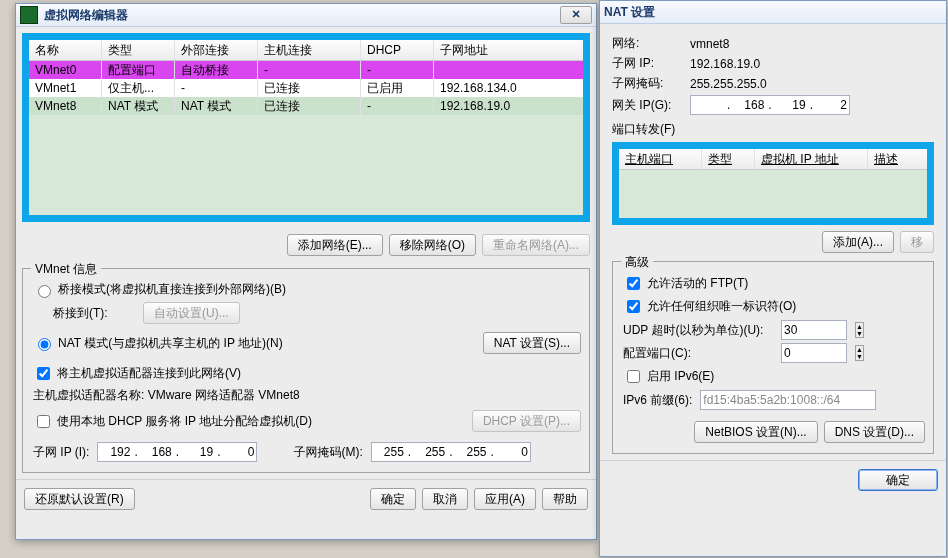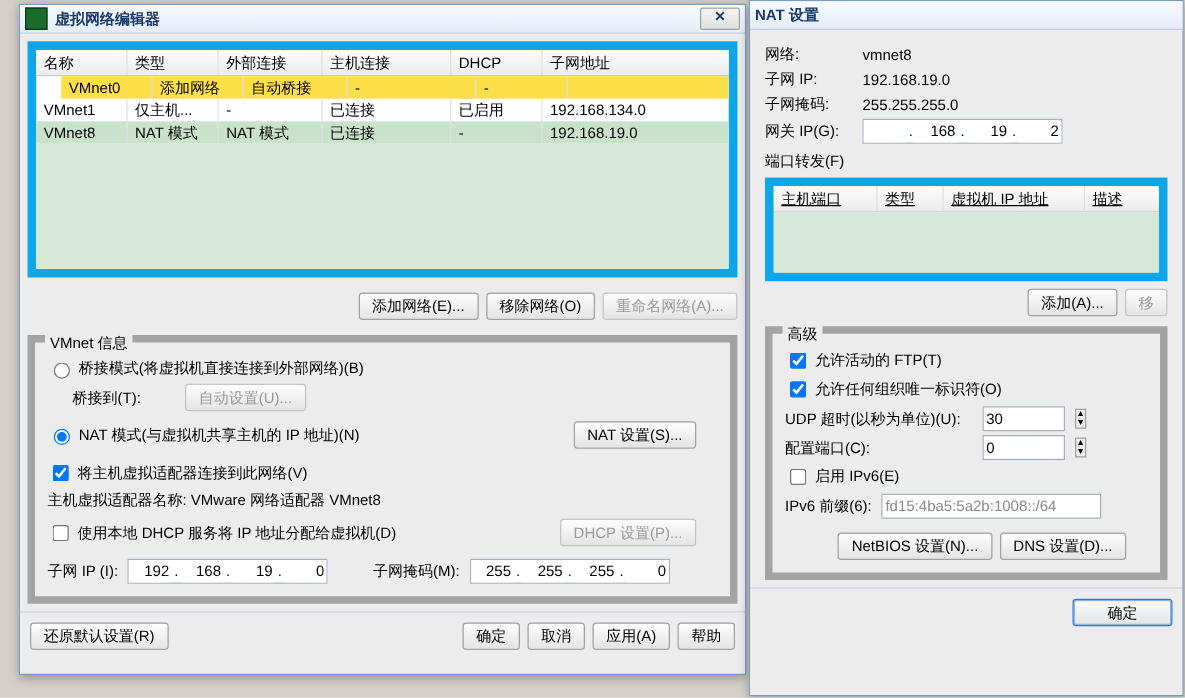--- a/index.html
+++ b/index.html
@@ -56,21 +56,21 @@
   overflow: hidden;
   white-space: nowrap;
   border-right: 1px solid #e0e0e8;
 }
 .col-header > div:last-child, .row > div:last-child { border-right: none; }
 .row {
   display: flex;
   height: 18px;
   line-height: 18px;
 }
-.row.alt { background: #fde047; margin-left: 20px; }
+.row.alt { background: #d946ef; }
 .row.sel { background: #cae2cb; }
 .empty-area {
   height: 100px;
   background: #d8e8d8;
 }
 .button-row {
   display: flex;
   justify-content: flex-end;
   gap: 6px;
   padding: 6px;
@@ -84,23 +84,23 @@
   border: 1px solid #a0a0a0;
   border-radius: 3px;
   cursor: pointer;
 }
 button:disabled, .button.disabled {
   color: #999;
   border-color: #c4c4c4;
   cursor: default;
 }
 .group-box {
-  border: 6px solid #a3a3a3;
+  border: 1px solid #a3a3a3;
   margin: 6px;
-  padding: 8px 27px 10px 10px;
+  padding: 8px 8px 10px 10px;
   position: relative;
   background: #ececec;
 }
 .group-box > .legend {
   position: absolute;
   top: -8px;
   left: 8px;
   background: #ececec;
   padding: 0 4px;
 }
@@ -169,21 +169,21 @@
     <div class="col-header">
       <div class="w-name">名称</div>
       <div class="w-type">类型</div>
       <div class="w-ext">外部连接</div>
       <div class="w-host">主机连接</div>
       <div class="w-dhcp">DHCP</div>
       <div class="w-subnet">子网地址</div>
     </div>
     <div class="row alt">
       <div class="w-name">VMnet0</div>
-      <div class="w-type">添加网络</div>
+      <div class="w-type">配置端口</div>
       <div class="w-ext">自动桥接</div>
       <div class="w-host">-</div>
       <div class="w-dhcp">-</div>
       <div class="w-subnet"></div>
     </div>
     <div class="row">
       <div class="w-name">VMnet1</div>
       <div class="w-type">仅主机...</div>
       <div class="w-ext">-</div>
       <div class="w-host">已连接</div>

